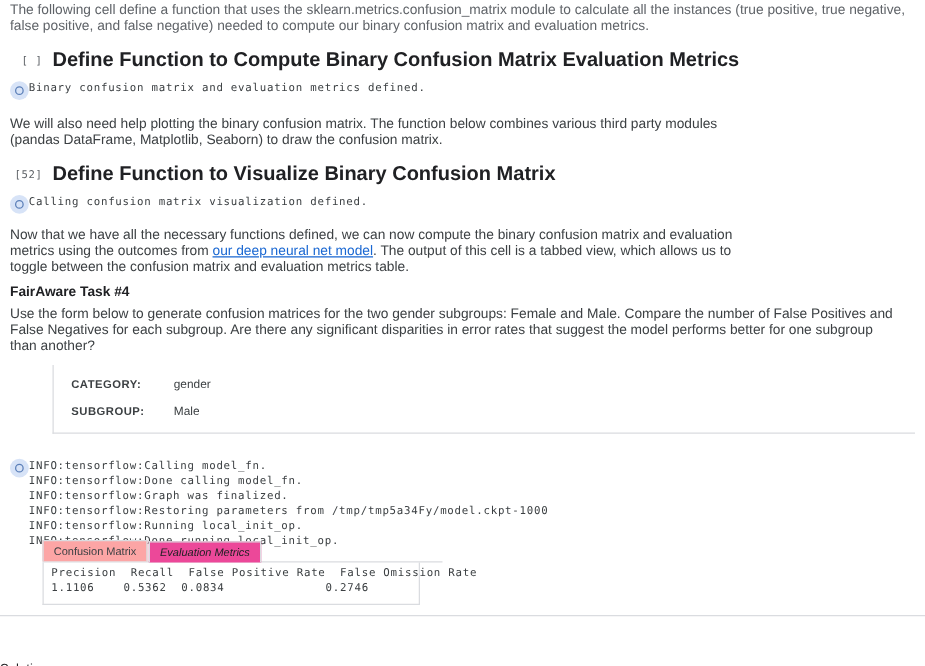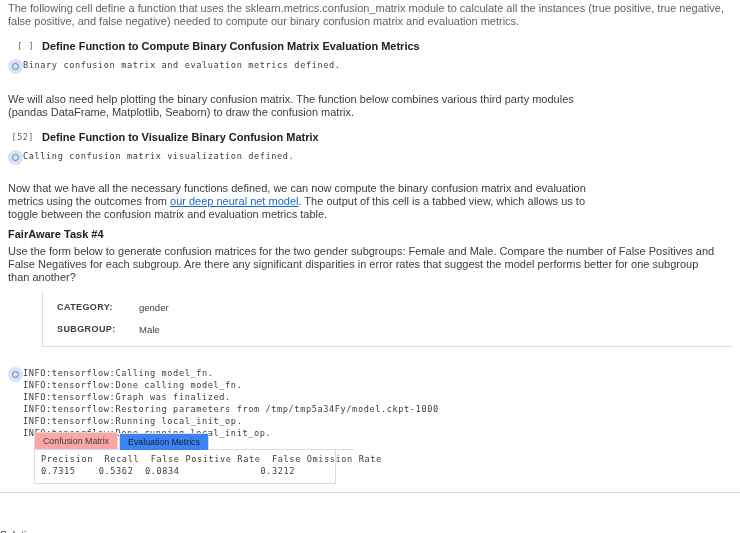--- a/index.html
+++ b/index.html
@@ -48,21 +48,21 @@
     font-family: "DejaVu Sans Mono", monospace;
     font-size: 8.5px;
     letter-spacing: 0.5px;
     white-space: nowrap;
     width: 26px;
     text-align: right;
     flex: 0 0 26px;
   }
   .cell-title {
     font-weight: bold;
-    font-size: 11px;
+    font-size: 16px;
     color: #202124;
   }
   .out-row {
     display: flex;
     align-items: flex-start;
     margin-top: 7px;
   }
   .out-icon {
     width: 15px;
     height: 15px;
@@ -139,24 +139,25 @@
   .tab {
     font-size: 8.8px;
     padding: 3px 8px 3px 8px;
     border: 1px solid #dadce0;
     border-bottom: none;
     background: #fca5a5;
     color: #3c4043;
     margin-right: 1px;
   }
   .tab.active {
-    background: #3b82f6;
+    background: #ec4899;
     color: #202124;
     position: relative;
     top: 1px;
+    font-style: italic;
   }
   .result-table {
     border: 1px solid #dadce0;
     border-top: none;
     width: 302px;
     box-sizing: border-box;
     padding: 3px 6px 6px 6px;
   }
   .solution-sep {
     position: absolute;
@@ -244,21 +245,21 @@
 INFO:tensorflow:Done running local_init_op.</span>
   </div>
 
   <div class="abs" style="left:34px; top:430px;">
     <div class="tabs">
       <div class="tab">Confusion Matrix</div>
       <div class="tab active">Evaluation Metrics</div>
     </div>
     <div class="result-table">
       <div class="mono"><span>Precision</span>  <span>Recall</span>  <span>False Positive Rate</span>  <span>False Omission Rate</span></div>
-      <div class="mono"><span>0.7315</span>    <span>0.5362</span>  <span>0.0834</span>              <span>0.3212</span></div>
+      <div class="mono"><span>1.1106</span>    <span>0.5362</span>  <span>0.0834</span>              <span>0.2746</span></div>
     </div>
   </div>
 
   <div class="solution-sep"></div>
   <div class="solution-title">Solution</div>
   <div class="solution-text">Click below for some insights we uncovered</div>
 
 </div>
 
 </body></html>

